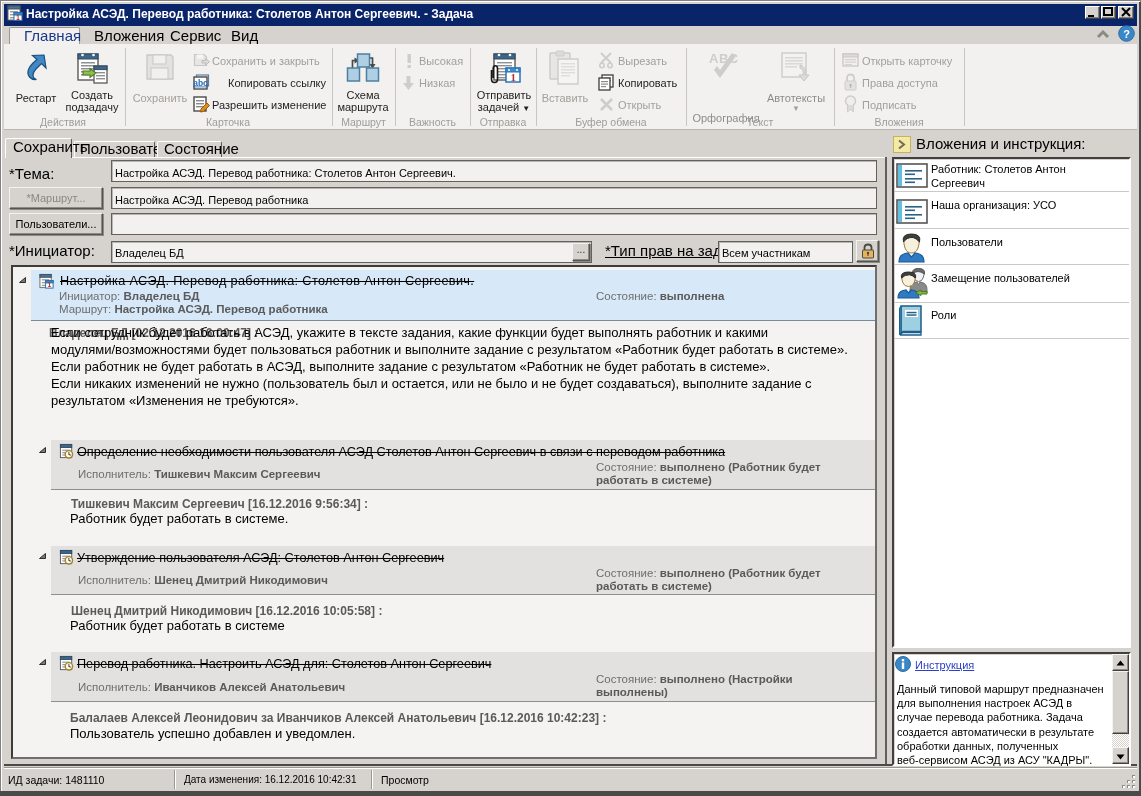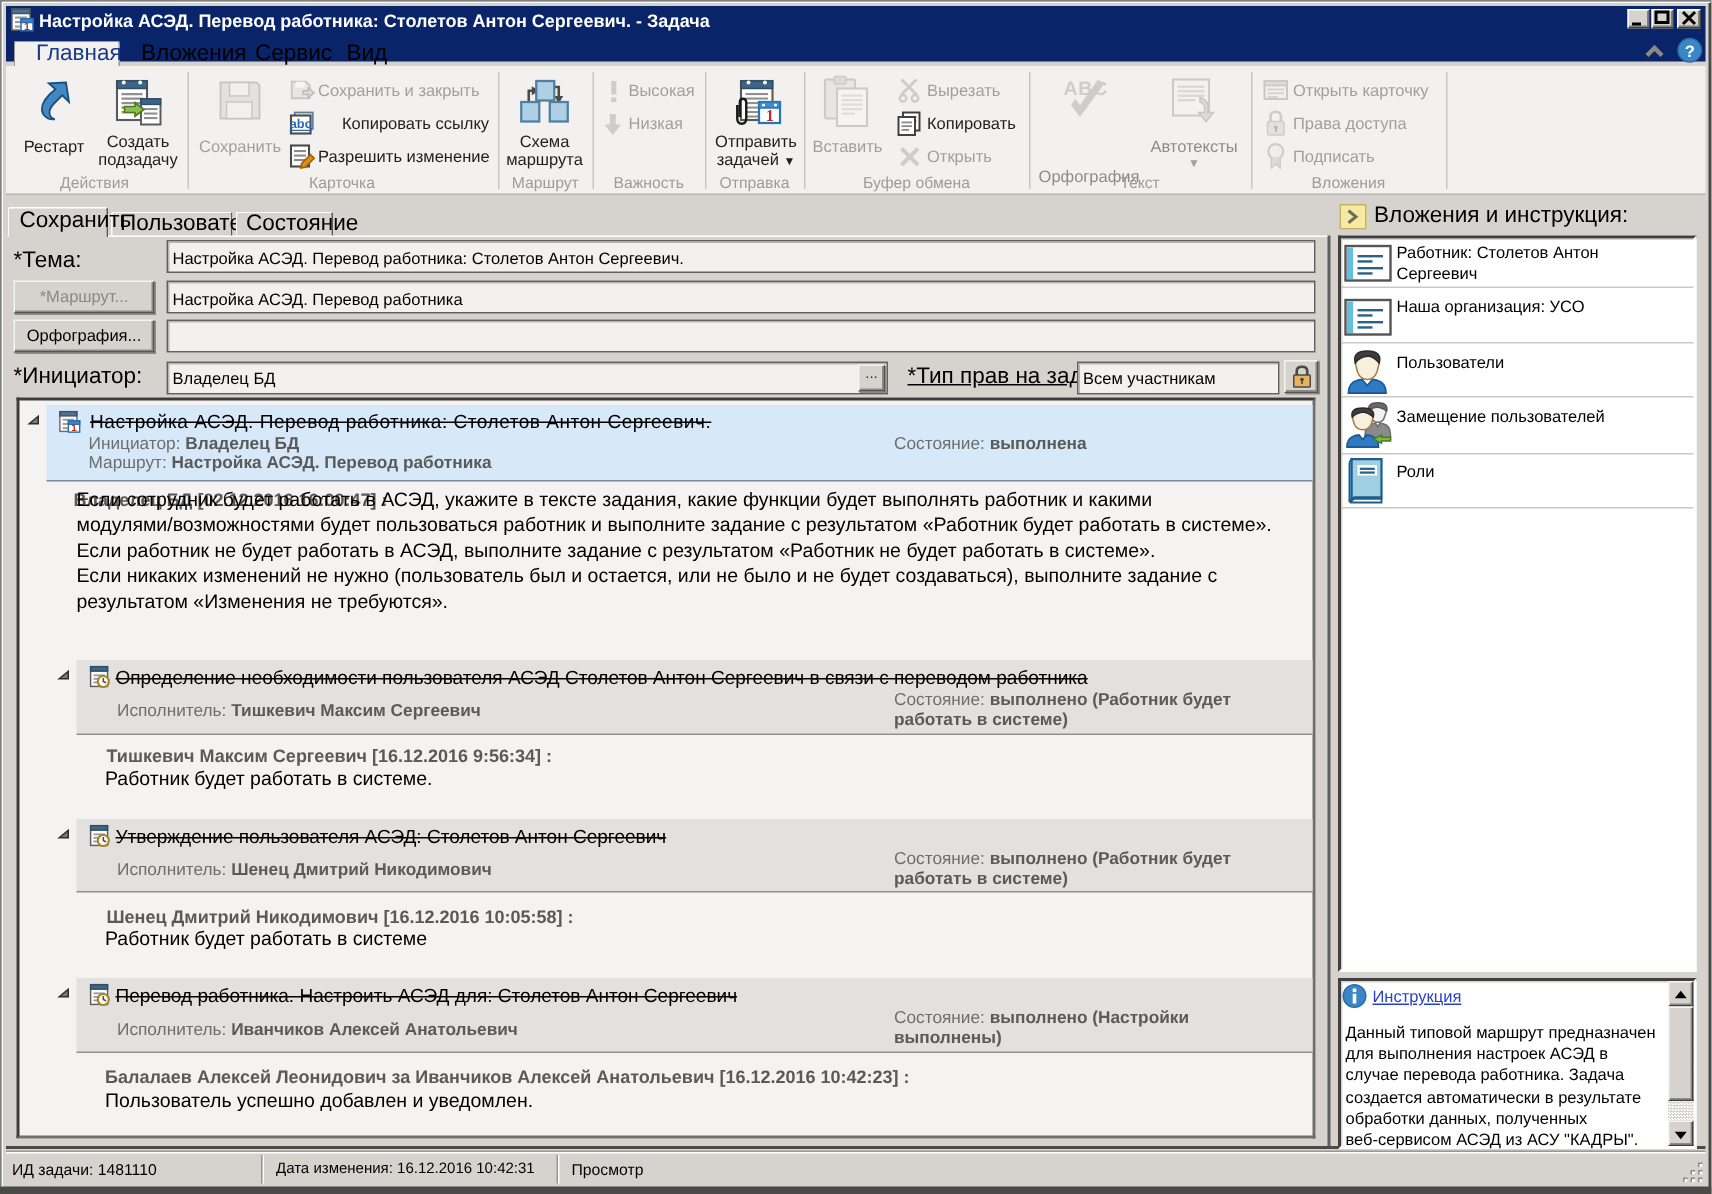--- a/index.html
+++ b/index.html
@@ -1,20 +1,20 @@
 <!DOCTYPE html>
 <html><head><meta charset="utf-8">
 <style>
 html,body{margin:0;padding:0;width:1141px;height:796px;overflow:hidden;}
 body{font-family:"Liberation Sans",sans-serif;background:#D6D3CE;position:relative;}
 .abs{position:absolute;}
 .t{position:absolute;font-size:15px;color:#000;white-space:nowrap;line-height:12px;}
 .gray{color:#9B9894;}
 .win{position:absolute;left:0;top:0;width:1141px;height:796px;background:#D6D3CE;border:1px solid #808080;box-sizing:border-box;box-shadow:inset 1px 1px 0 #FFF;}
-.titlebar{position:absolute;left:4px;top:4px;width:1133px;height:37px;background:#0A246A;}
+.titlebar{position:absolute;left:4px;top:4px;width:1133px;height:22px;background:#0A246A;}
 .title-txt{position:absolute;left:22px;top:3px;font-size:12px;font-weight:bold;color:#fff;white-space:nowrap;}
 .capbtn{position:absolute;top:2px;width:15px;height:13px;background:#D6D3CE;border-top:1px solid #FFF;border-left:1px solid #FFF;border-right:1px solid #404040;border-bottom:1px solid #404040;box-shadow:inset -1px -1px 0 #808080;box-sizing:border-box;}
 .ribbon{position:absolute;left:4px;top:44px;width:1133px;height:86px;background:#F2F1EF;border-bottom:1px solid #B8B5B0;box-sizing:border-box;}
 .rsep{position:absolute;top:48px;height:78px;width:1px;background:#C9C6C2;}
 .rlabel{position:absolute;top:116px;font-size:10.5px;color:#9F9C97;text-align:center;white-space:nowrap;}
 .rtext{position:absolute;font-size:11px;color:#1E1E1E;white-space:nowrap;}
 .rtextg{position:absolute;font-size:11px;color:#A3A09B;white-space:nowrap;}
 .bigtxt{position:absolute;font-size:11px;color:#1E1E1E;text-align:center;line-height:12px;white-space:nowrap;}
 .tab-act{position:absolute;left:9px;top:27px;width:71px;height:18px;background:#F2F1EF;border:1px solid #9A9894;border-bottom:none;border-radius:2px 2px 0 0;box-sizing:border-box;}
 .ptab{position:absolute;background:#D6D3CE;border-top:1px solid #FFF;border-left:1px solid #FFF;border-right:1px solid #5A5A5A;border-radius:2px 2px 0 0;box-sizing:border-box;}
@@ -291,21 +291,21 @@
 <div class="t" style="left:164px;top:143px;">Состояние</div>
 <div class="abs" style="left:5px;top:157px;width:881px;height:1px;background:#FFF;"></div>
 
 <div id="form">
 <div class="t" style="left:9px;top:168px;">*Тема:</div>
 <div class="fld" style="left:111px;top:160px;width:766px;height:22px;"></div>
 <div class="fldtxt" style="left:115px;top:167px;">Настройка АСЭД. Перевод работника: Столетов Антон Сергеевич.</div>
 <div class="btn3d" style="left:9px;top:187px;width:94px;height:22px;color:#8B8885;line-height:20px;">*Маршрут...</div>
 <div class="fld" style="left:111px;top:187px;width:766px;height:22px;"></div>
 <div class="fldtxt" style="left:115px;top:194px;">Настройка АСЭД. Перевод работника</div>
-<div class="btn3d" style="left:9px;top:213px;width:94px;height:22px;color:#000;line-height:20px;">Орфография...</div>
+<div class="btn3d" style="left:9px;top:213px;width:94px;height:22px;color:#000;line-height:20px;">Пользователи...</div>
 <div class="fld" style="left:111px;top:213px;width:766px;height:22px;"></div>
 <div class="t" style="left:9px;top:245px;">*Инициатор:</div>
 <div class="fld" style="left:111px;top:241px;width:481px;height:22px;"></div>
 <div class="fldtxt" style="left:115px;top:247px;">Владелец БД</div>
 <div class="btn3d" style="left:572px;top:243px;width:18px;height:18px;color:#333;line-height:12px;font-size:10px;">...</div>
 <div class="t" style="left:605px;top:245px;text-decoration:underline;">*Тип прав на задачу:</div>
 <div class="fld" style="left:718px;top:241px;width:135px;height:22px;"></div>
 <div class="fldtxt" style="left:722px;top:247px;">Всем участникам</div>
 <div class="btn3d" style="left:856px;top:240px;width:23px;height:22px;"></div>
 <svg style="left:861px;top:243px;z-index:2;" width="14" height="16" viewBox="0 0 14 16">

